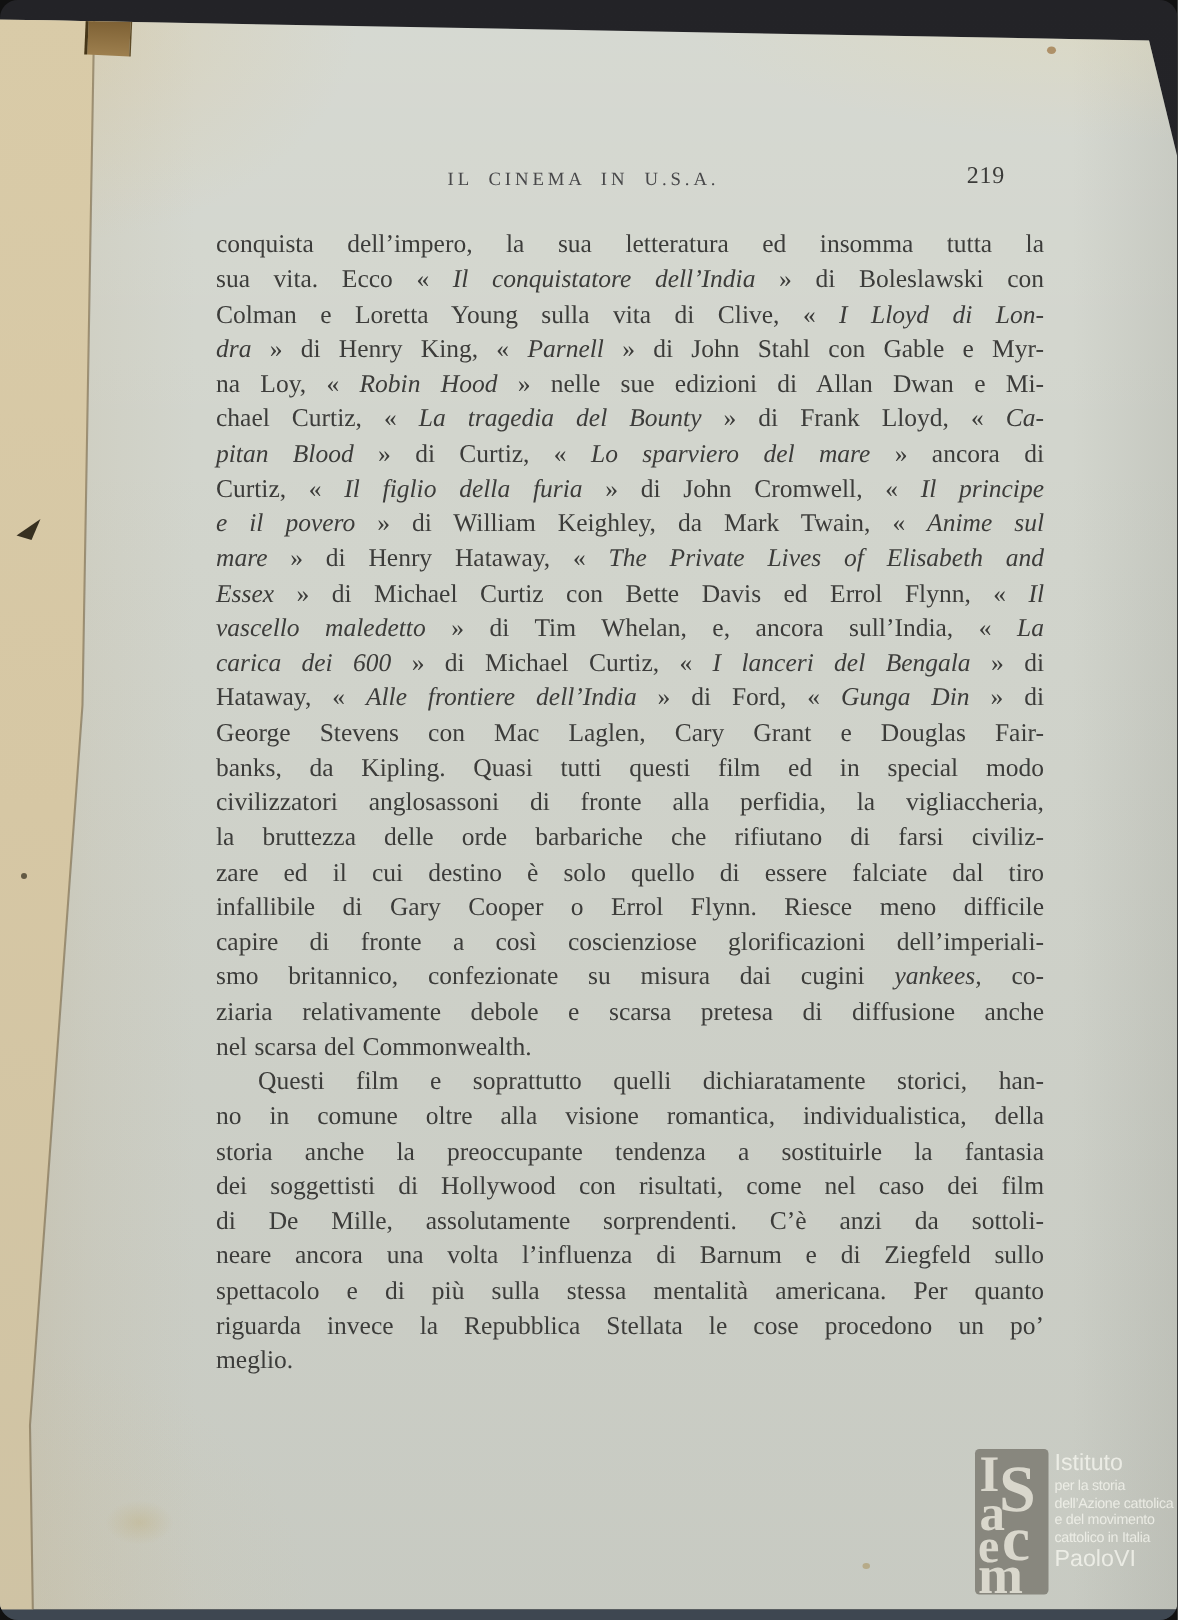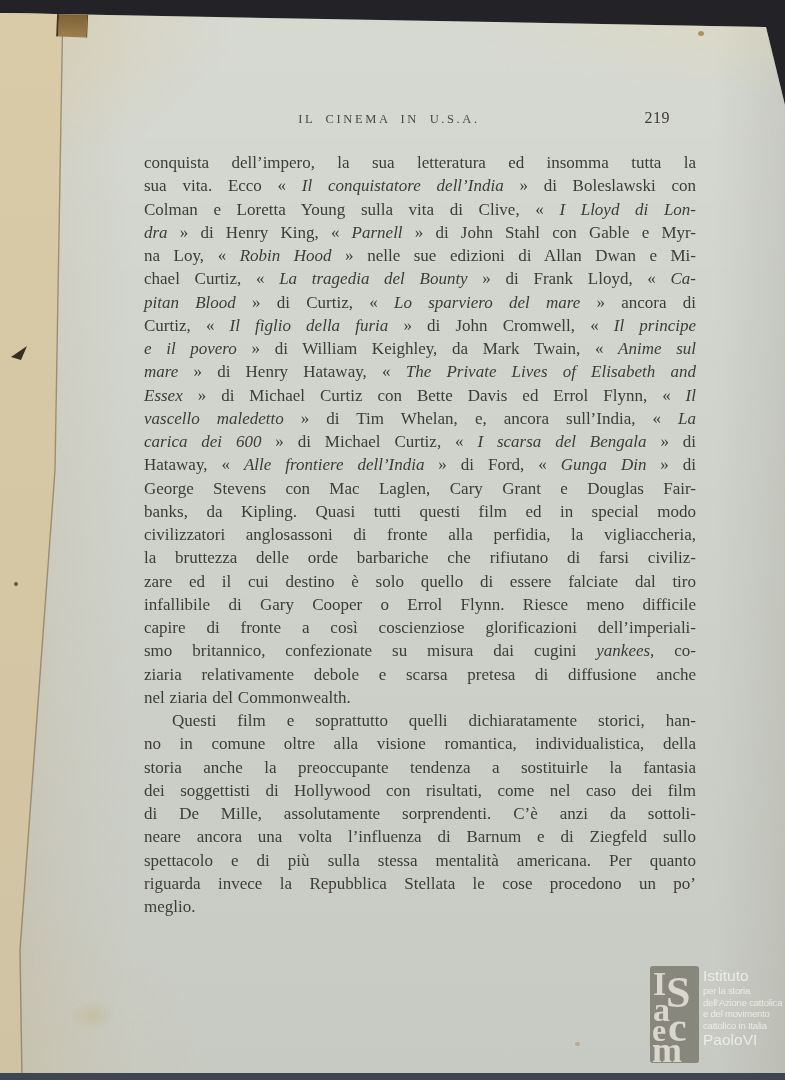--- a/index.html
+++ b/index.html
@@ -1,19 +1,20 @@
 <!DOCTYPE html>
 <html><head>
 <meta charset="utf-8">
 <style>
   html,body{margin:0;padding:0;background:#111;}
   .photo{
     position:relative;width:785px;height:1080px;overflow:hidden;
     background:linear-gradient(180deg,#232327 0%,#26262a 60%,#2a2b30 100%);
     font-family:"Liberation Serif",serif;
+    border-radius:12px;
   }
   
   .bottom-band{
     position:absolute;left:0;right:0;bottom:0;height:7px;
     background:#3e4751;border-top:1px solid #23262b;
   }
   
   .page{
     position:absolute;inset:0;
     clip-path:polygon(0 13px,766px 27px,785px 105px,785px 1073px,0 1073px);
@@ -124,32 +125,32 @@
         <div class="line"><span class="seg-r">Colman e Loretta Young sulla vita di Clive, « </span><span class="seg-i">I Lloyd di Lon-</span></div>
         <div class="line"><span class="seg-i">dra</span><span class="seg-r"> » di Henry King, « </span><span class="seg-i">Parnell</span><span class="seg-r"> » di John Stahl con Gable e Myr-</span></div>
         <div class="line"><span class="seg-r">na Loy, « </span><span class="seg-i">Robin Hood</span><span class="seg-r"> » nelle sue edizioni di Allan Dwan e Mi-</span></div>
         <div class="line"><span class="seg-r">chael Curtiz, « </span><span class="seg-i">La tragedia del Bounty</span><span class="seg-r"> » di Frank Lloyd, « </span><span class="seg-i">Ca-</span></div>
         <div class="line"><span class="seg-i">pitan Blood</span><span class="seg-r"> » di Curtiz, « </span><span class="seg-i">Lo sparviero del mare</span><span class="seg-r"> » ancora di</span></div>
         <div class="line"><span class="seg-r">Curtiz, « </span><span class="seg-i">Il figlio della furia</span><span class="seg-r"> » di John Cromwell, « </span><span class="seg-i">Il principe</span></div>
         <div class="line"><span class="seg-i">e il povero</span><span class="seg-r"> » di William Keighley, da Mark Twain, « </span><span class="seg-i">Anime sul</span></div>
         <div class="line"><span class="seg-i">mare</span><span class="seg-r"> » di Henry Hataway, « </span><span class="seg-i">The Private Lives of Elisabeth and</span></div>
         <div class="line"><span class="seg-i">Essex</span><span class="seg-r"> » di Michael Curtiz con Bette Davis ed Errol Flynn, « </span><span class="seg-i">Il</span></div>
         <div class="line"><span class="seg-i">vascello maledetto</span><span class="seg-r"> » di Tim Whelan, e, ancora sull’India, « </span><span class="seg-i">La</span></div>
-        <div class="line"><span class="seg-i">carica dei 600</span><span class="seg-r"> » di Michael Curtiz, « </span><span class="seg-i">I scarsa del Bengala</span><span class="seg-r"> » di</span></div>
+        <div class="line"><span class="seg-i">carica dei 600</span><span class="seg-r"> » di Michael Curtiz, « </span><span class="seg-i">I lanceri del Bengala</span><span class="seg-r"> » di</span></div>
         <div class="line"><span class="seg-r">Hataway, « </span><span class="seg-i">Alle frontiere dell’India</span><span class="seg-r"> » di Ford, « </span><span class="seg-i">Gunga Din</span><span class="seg-r"> » di</span></div>
         <div class="line"><span class="seg-r">George Stevens con Mac Laglen, Cary Grant e Douglas Fair-</span></div>
         <div class="line"><span class="seg-r">banks, da Kipling. Quasi tutti questi film ed in special modo</span></div>
         <div class="line"><span class="seg-r">civilizzatori anglosassoni di fronte alla perfidia, la vigliaccheria,</span></div>
         <div class="line"><span class="seg-r">la bruttezza delle orde barbariche che rifiutano di farsi civiliz-</span></div>
         <div class="line"><span class="seg-r">zare ed il cui destino è solo quello di essere falciate dal tiro</span></div>
         <div class="line"><span class="seg-r">infallibile di Gary Cooper o Errol Flynn. Riesce meno difficile</span></div>
         <div class="line"><span class="seg-r">capire di fronte a così coscienziose glorificazioni dell’imperiali-</span></div>
         <div class="line"><span class="seg-r">smo britannico, confezionate su misura dai cugini </span><span class="seg-i">yankees,</span><span class="seg-r"> co-</span></div>
         <div class="line"><span class="seg-r">ziaria relativamente debole e scarsa pretesa di diffusione anche</span></div>
-        <div class="line pl-last"><span class="seg-r">nel ziaria del Commonwealth.</span></div>
+        <div class="line pl-last"><span class="seg-r">nel scarsa del Commonwealth.</span></div>
         <div class="line indent"><span class="seg-r">Questi film e soprattutto quelli dichiaratamente storici, han-</span></div>
         <div class="line"><span class="seg-r">no in comune oltre alla visione romantica, individualistica, della</span></div>
         <div class="line"><span class="seg-r">storia anche la preoccupante tendenza a sostituirle la fantasia</span></div>
         <div class="line"><span class="seg-r">dei soggettisti di Hollywood con risultati, come nel caso dei film</span></div>
         <div class="line"><span class="seg-r">di De Mille, assolutamente sorprendenti. C’è anzi da sottoli-</span></div>
         <div class="line"><span class="seg-r">neare ancora una volta l’influenza di Barnum e di Ziegfeld sullo</span></div>
         <div class="line"><span class="seg-r">spettacolo e di più sulla stessa mentalità americana. Per quanto</span></div>
         <div class="line"><span class="seg-r">riguarda invece la Repubblica Stellata le cose procedono un po’</span></div>
         <div class="line pl-last"><span class="seg-r">meglio.</span></div>
       </div>

